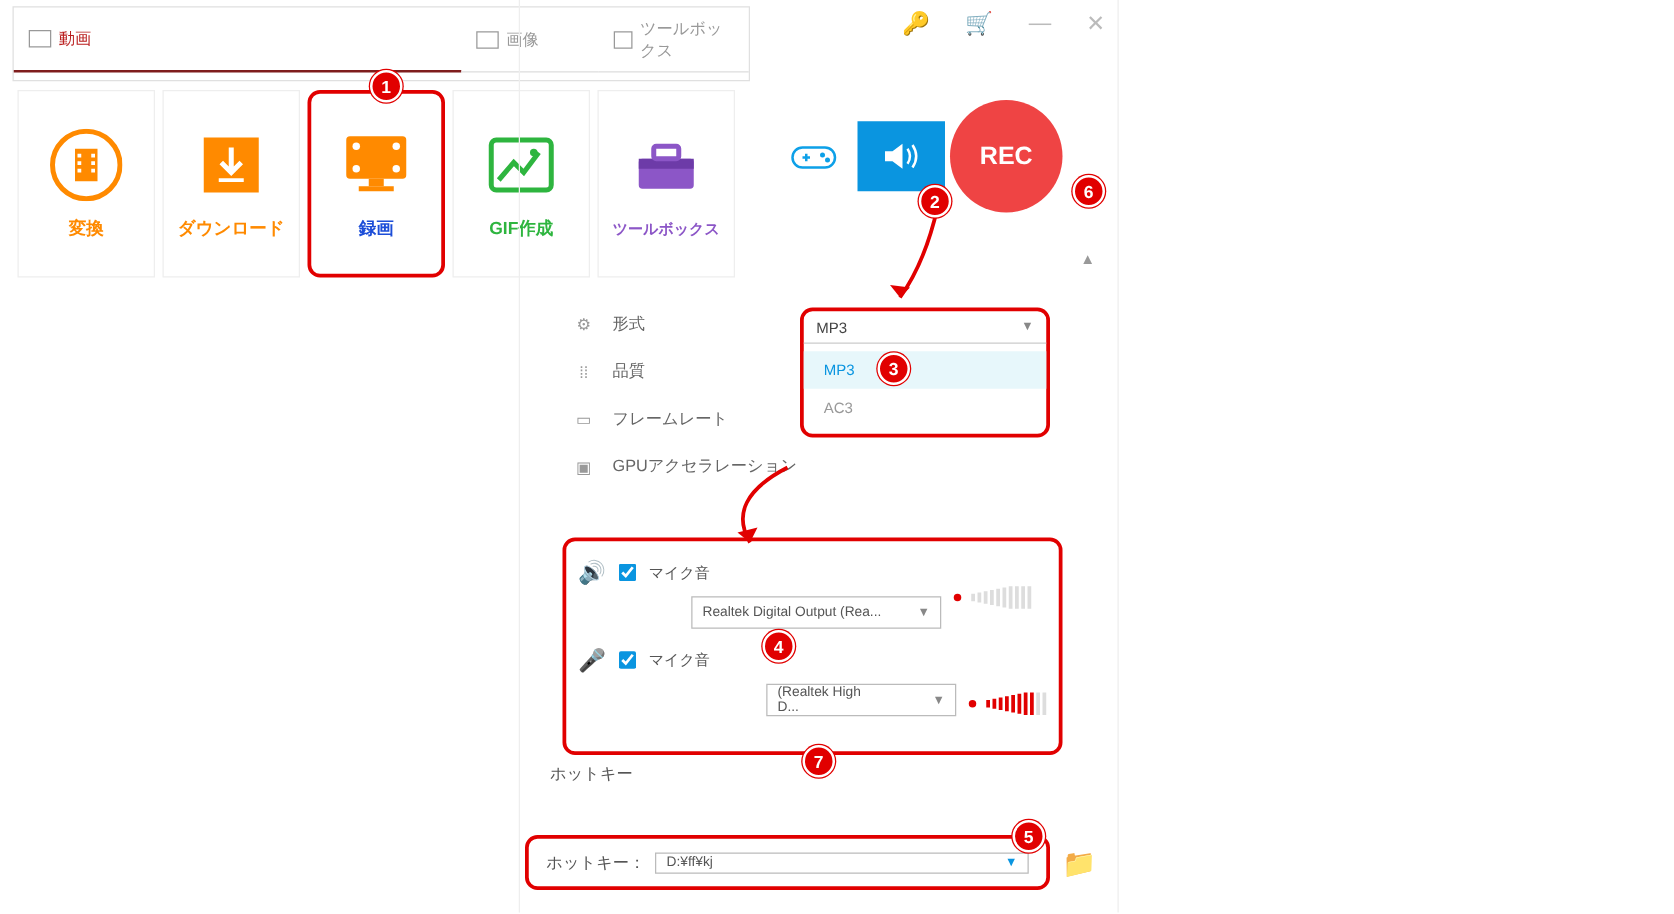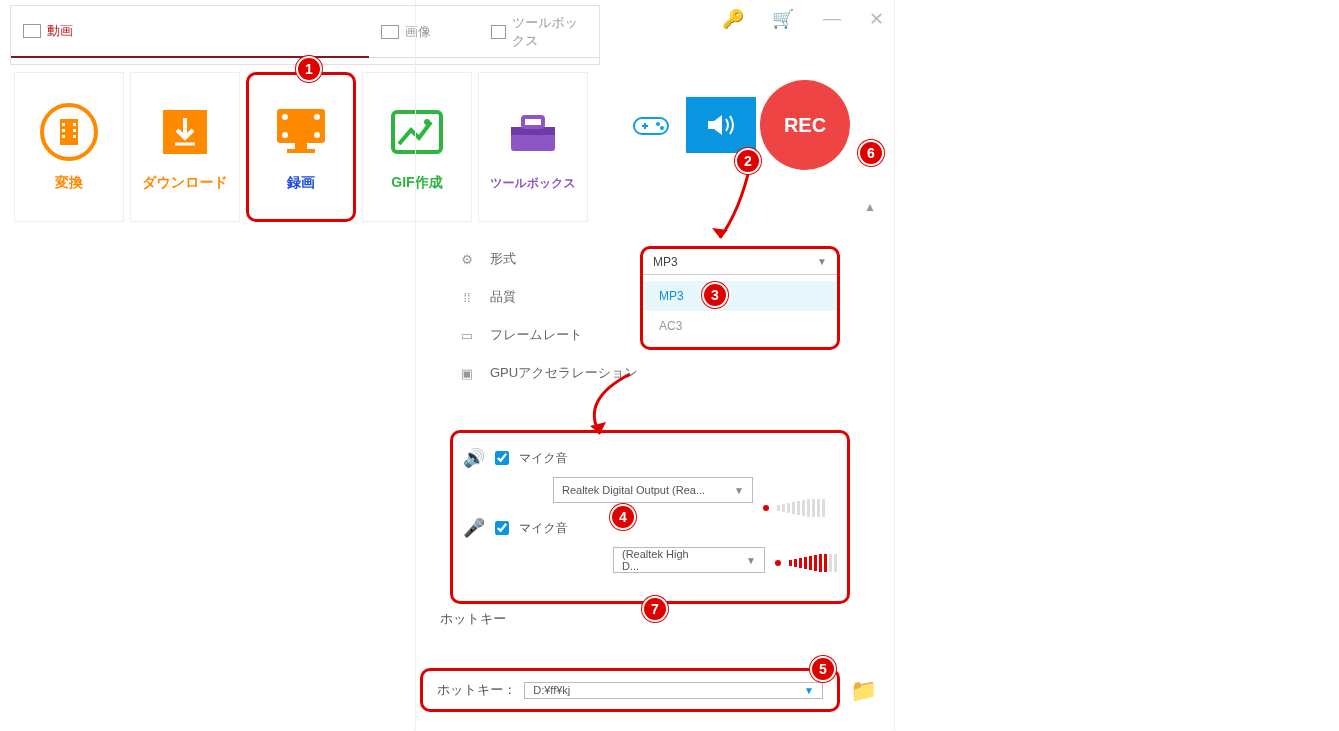--- a/index.html
+++ b/index.html
@@ -259,21 +259,21 @@
     <div class="format-item">AC3</div>
   </div>
 </div>
 
 <div class="audio-box">
   <div class="audio-row">
     <span class="aicon">🔊</span>
     <input type="checkbox" checked="" style="">
     <span>マイク音</span>
   </div>
-  <div style="display:flex; align-items:flex-end;">
+  <div style="display:flex; align-items:flex-start;">
     <div class="device-sel">
       <span>Realtek Digital Output (Rea...</span>
       <span class="chev">▼</span>
     </div>
     <div class="meter">
       <span class="meter-dot"></span>
       <span class="bar" style="height:6px"></span>
         <span class="bar" style="height:8px"></span>
       <span class="bar" style="height:10px"></span>
         <span class="bar" style="height:12px"></span>

